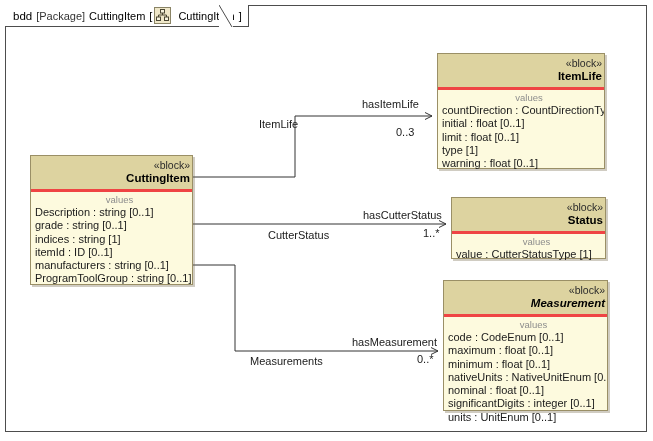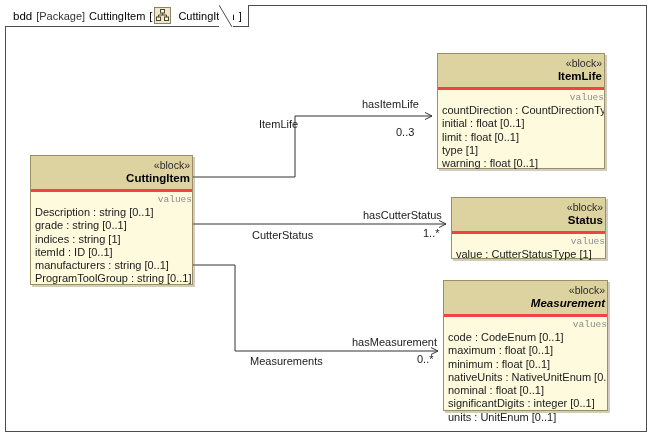--- a/index.html
+++ b/index.html
@@ -74,23 +74,22 @@
     display:block;font-size:10.5px;color:#2b2b2b;
   }
   .block .bname{
     display:block;font-size:11.5px;font-weight:bold;color:#000;margin-top:1px;
   }
   .block .bname.abstract{font-style:italic;}
   .block .compart{
     padding:1px 0 3px 0;
   }
   .block .comp-title{
-    text-align:right;font-size:9.5px;color:#8d8d8d;
+    text-align:center;font-size:9.5px;color:#8d8d8d;
     padding:1px 0 1px 16px;
-    font-family:Liberation Mono, monospace;
   }
   .block .prop{
     font-size:11px;color:#1a1a1a;
     padding:0 3px 0 4px;
     line-height:13.2px;
     white-space:nowrap;
     overflow:hidden;
   }
 
   
@@ -154,21 +153,21 @@
       <path d="M 438,351 L 431,347.5 M 438,351 L 431,354.5" fill="none" stroke="#333333" stroke-width="1"></path>
     </g>
   </svg>
 
   <div class="lbl" style="left:362px;top:98px;">hasItemLife</div>
   <div class="lbl mult" style="left:396px;top:126px;">0..3</div>
   <div class="lbl" style="left:259px;top:118px;">ItemLife</div>
 
   <div class="lbl" style="left:363px;top:209px;">hasCutterStatus</div>
   <div class="lbl mult" style="left:423px;top:227px;">1..*</div>
-  <div class="lbl" style="left:252px;top:229px;">CutterStatus</div>
+  <div class="lbl" style="left:268px;top:229px;">CutterStatus</div>
 
   <div class="lbl" style="left:352px;top:336px;">hasMeasurement</div>
   <div class="lbl mult" style="left:417px;top:353px;">0..*</div>
   <div class="lbl" style="left:250px;top:355px;">Measurements</div>
 
   <div class="block" style="left:30px;top:155px;width:163px;height:130px;">
     <div class="head">
       <span class="stereo">«block»</span>
       <span class="bname">CuttingItem</span>
     </div>

